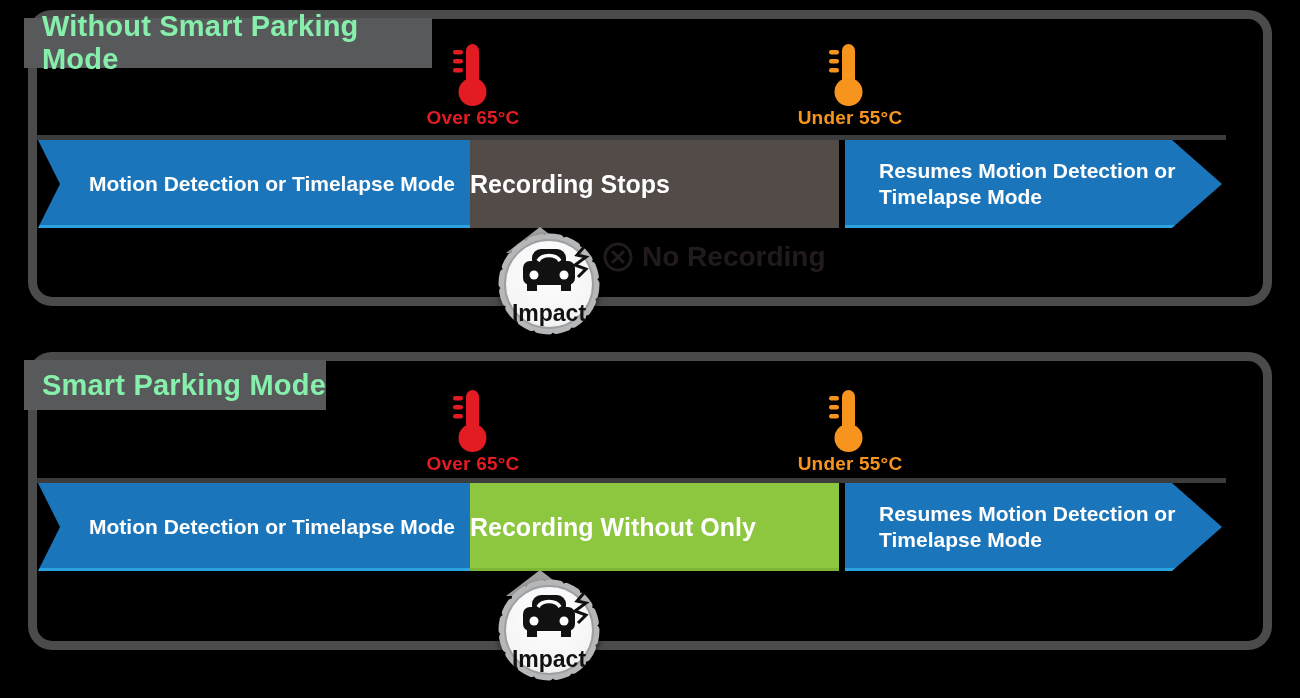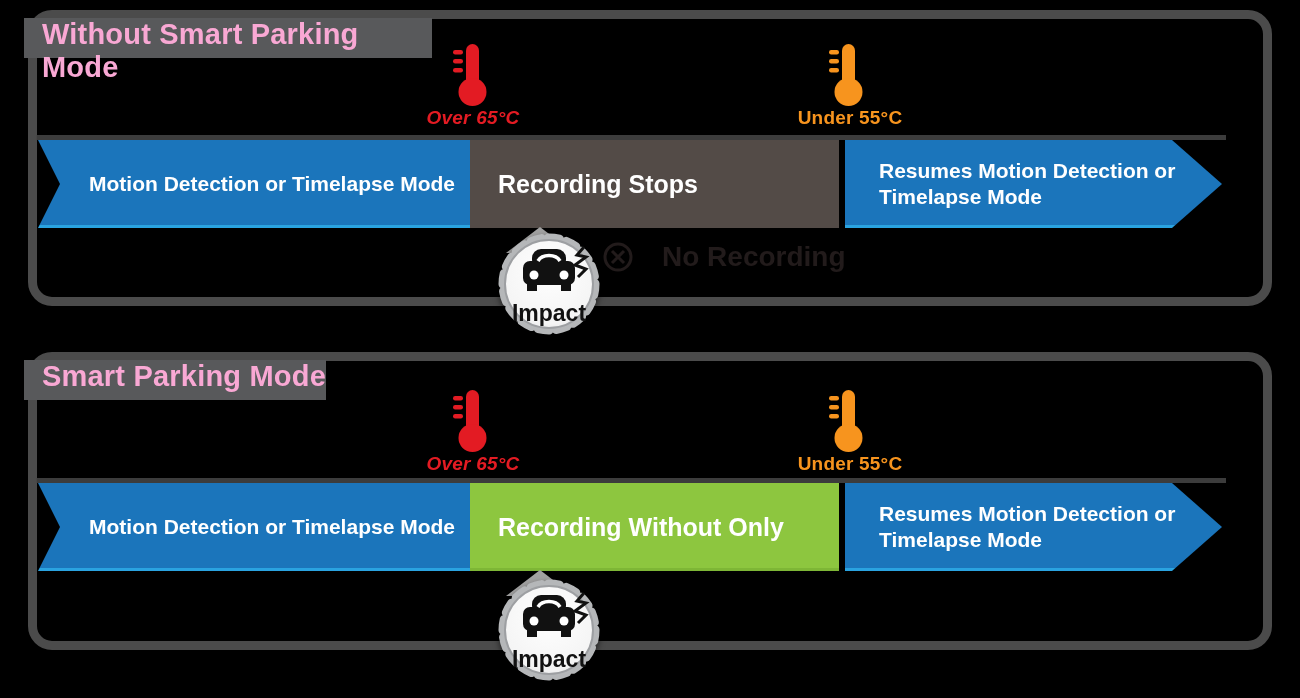--- a/index.html
+++ b/index.html
@@ -14,58 +14,58 @@
     position:relative;width:1300px;height:698px;background:var(--bg);
     overflow:hidden;font-family:"Liberation Sans",sans-serif;font-weight:bold;
   }
   .panel{
     position:absolute;left:28px;width:1244px;
     border:9px solid var(--panel-border);border-radius:24px;background:transparent;
   }
   .panel-1{top:10px;height:296px;}
   .panel-2{top:352px;height:298px;}
   .tab{
-    position:absolute;height:40px;background:var(--tab-bg);color:#f9a8d4;
-    display:flex;align-items:flex-start;font-size:29px;padding-left:18px;letter-spacing:.2px;
+    position:absolute;height:50px;background:var(--tab-bg);color:#86efac;
+    display:flex;align-items:center;font-size:29px;padding-left:18px;letter-spacing:.2px;
   }
   .tab-1{left:24px;top:18px;width:408px;}
   .tab-2{left:24px;top:360px;width:302px;}
   .thermo{position:absolute;width:62px;height:66px;}
   .thermo.red{color:var(--red);}
   .thermo.orange{color:var(--orange);}
   .temp-label{
     position:absolute;width:110px;text-align:center;font-size:19px;letter-spacing:.2px;
   }
-  .temp-label.red{color:var(--red);font-style:italic;}
+  .temp-label.red{color:var(--red);}
   .temp-label.orange{color:var(--orange);}
   .bar-topline{position:absolute;left:36px;width:1190px;height:5px;background:#474747;opacity:.85;}
   .seg{position:absolute;height:88px;display:flex;align-items:center;color:#fff;}
   .seg-left{
     left:38px;width:432px;justify-content:center;padding-left:36px;font-size:21px;
     background:linear-gradient(to top,var(--blue-edge) 0 3px,var(--accent-blue) 3px);
     clip-path:polygon(0 0,100% 0,100% 100%,0 100%,22px 50%);
   }
-  .seg-mid{left:470px;width:369px;padding-left:28px;font-size:25px;}
+  .seg-mid{left:470px;width:369px;font-size:25px;}
   .seg-mid.dark{background:var(--dark-block);}
   .seg-mid.green{background:linear-gradient(to top,var(--green-edge) 0 3px,var(--green-block) 3px);}
   .seg-right{
     left:845px;width:377px;padding-left:34px;font-size:21px;line-height:26px;
     background:linear-gradient(to top,var(--blue-edge) 0 3px,var(--accent-blue) 3px);
     clip-path:polygon(0 0,calc(100% - 50px) 0,100% 50%,calc(100% - 50px) 100%,0 100%);
     filter:drop-shadow(7px -4px 0 #4a4a4a);
   }
   .seg-right .wrap{width:304px;}
   .row1 .seg{top:140px;} .row2 .seg{top:483px;}
   .pointer{
     position:absolute;left:506px;width:68px;height:26px;background:var(--pointer-gray);
     clip-path:polygon(50% 0,100% 100%,0 100%);
   }
   .badge{position:absolute;left:496px;width:106px;height:106px;filter:drop-shadow(0 3px 3px rgba(0,0,0,.55));}
   .note{
-    position:absolute;left:602px;top:241px;display:flex;align-items:center;gap:28px;
+    position:absolute;left:602px;top:241px;display:flex;align-items:center;gap:8px;
     color:var(--note-dark);font-size:28px;
   }
   .note svg{display:block;}
 </style>
 </head>
 <body>
 
 <div class="stage">
 
   <div class="panel panel-1"></div>

